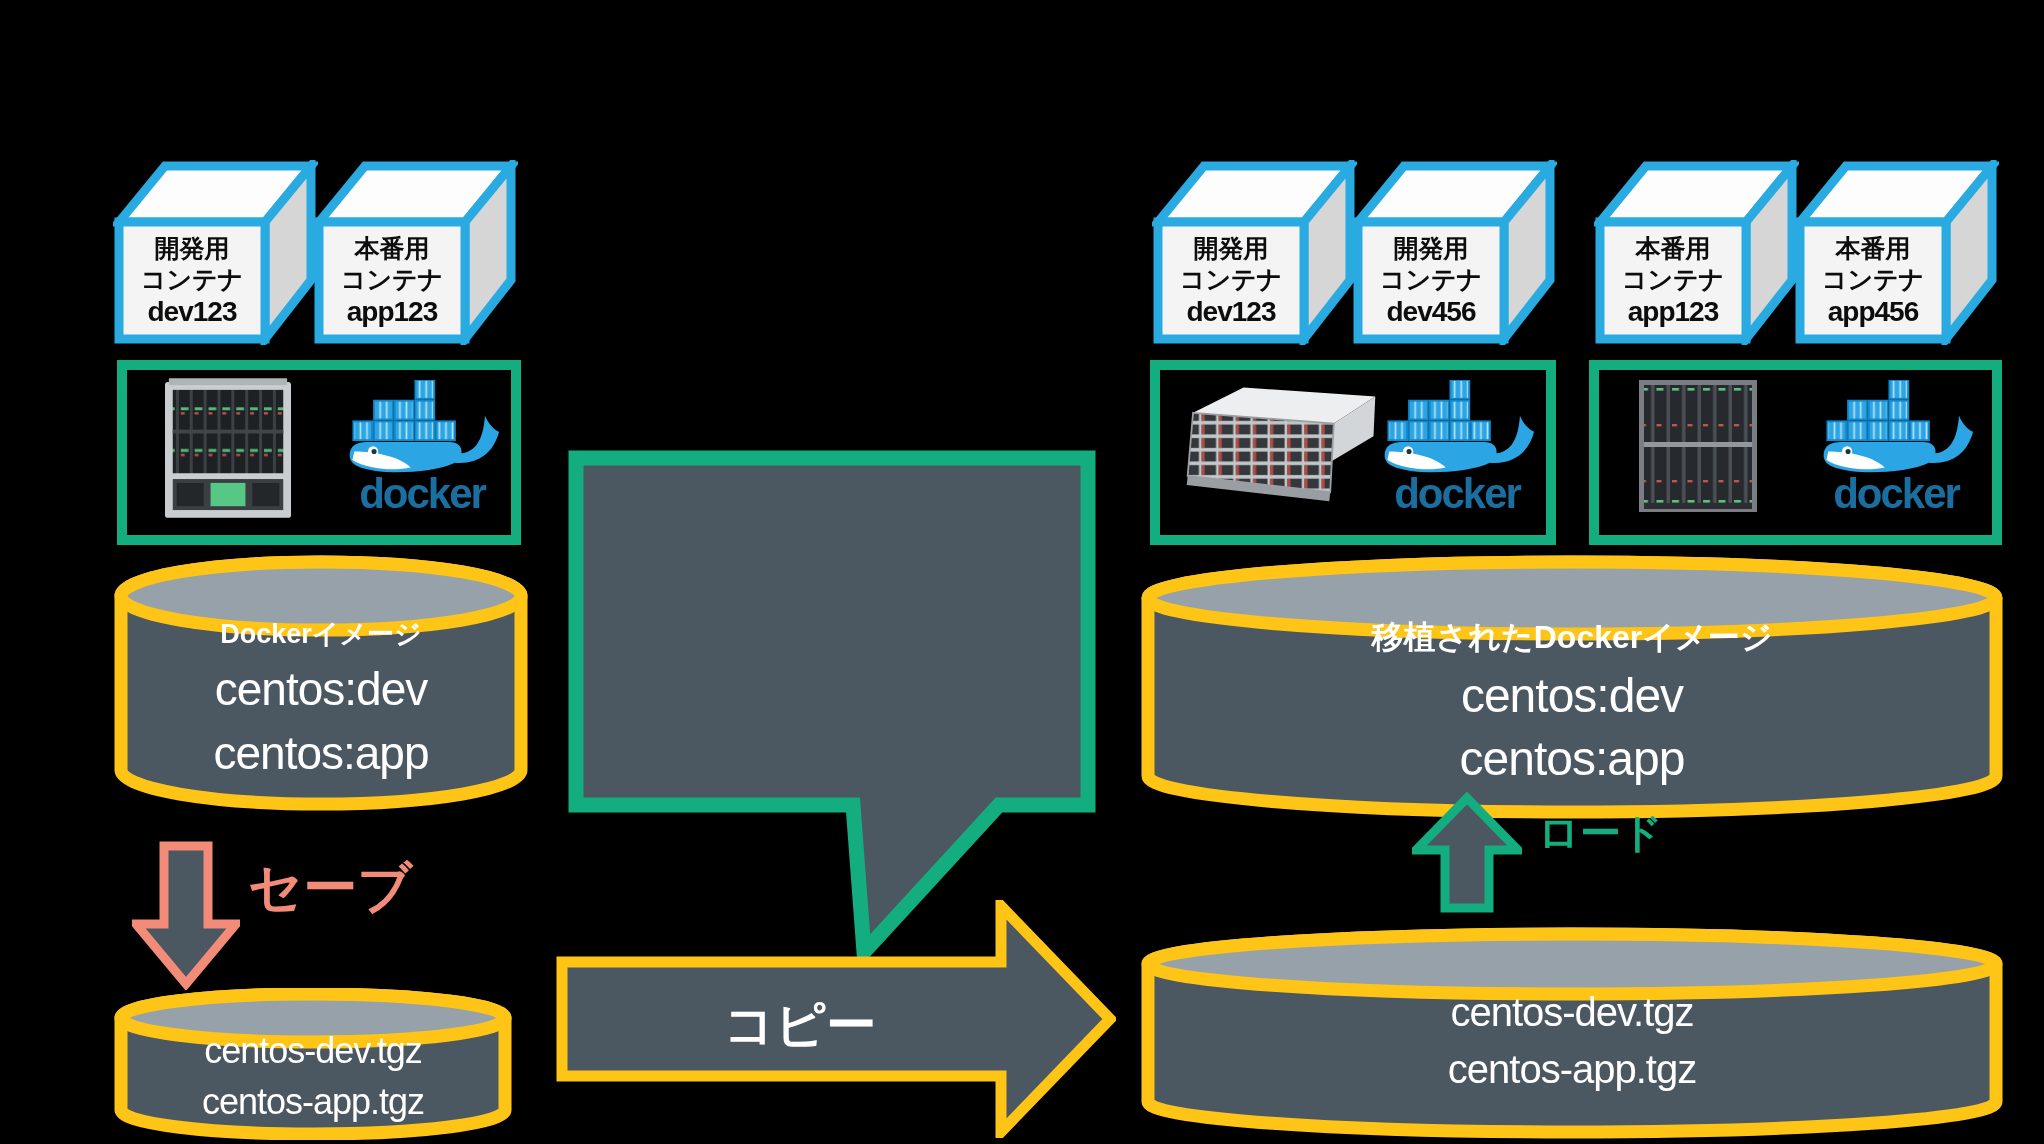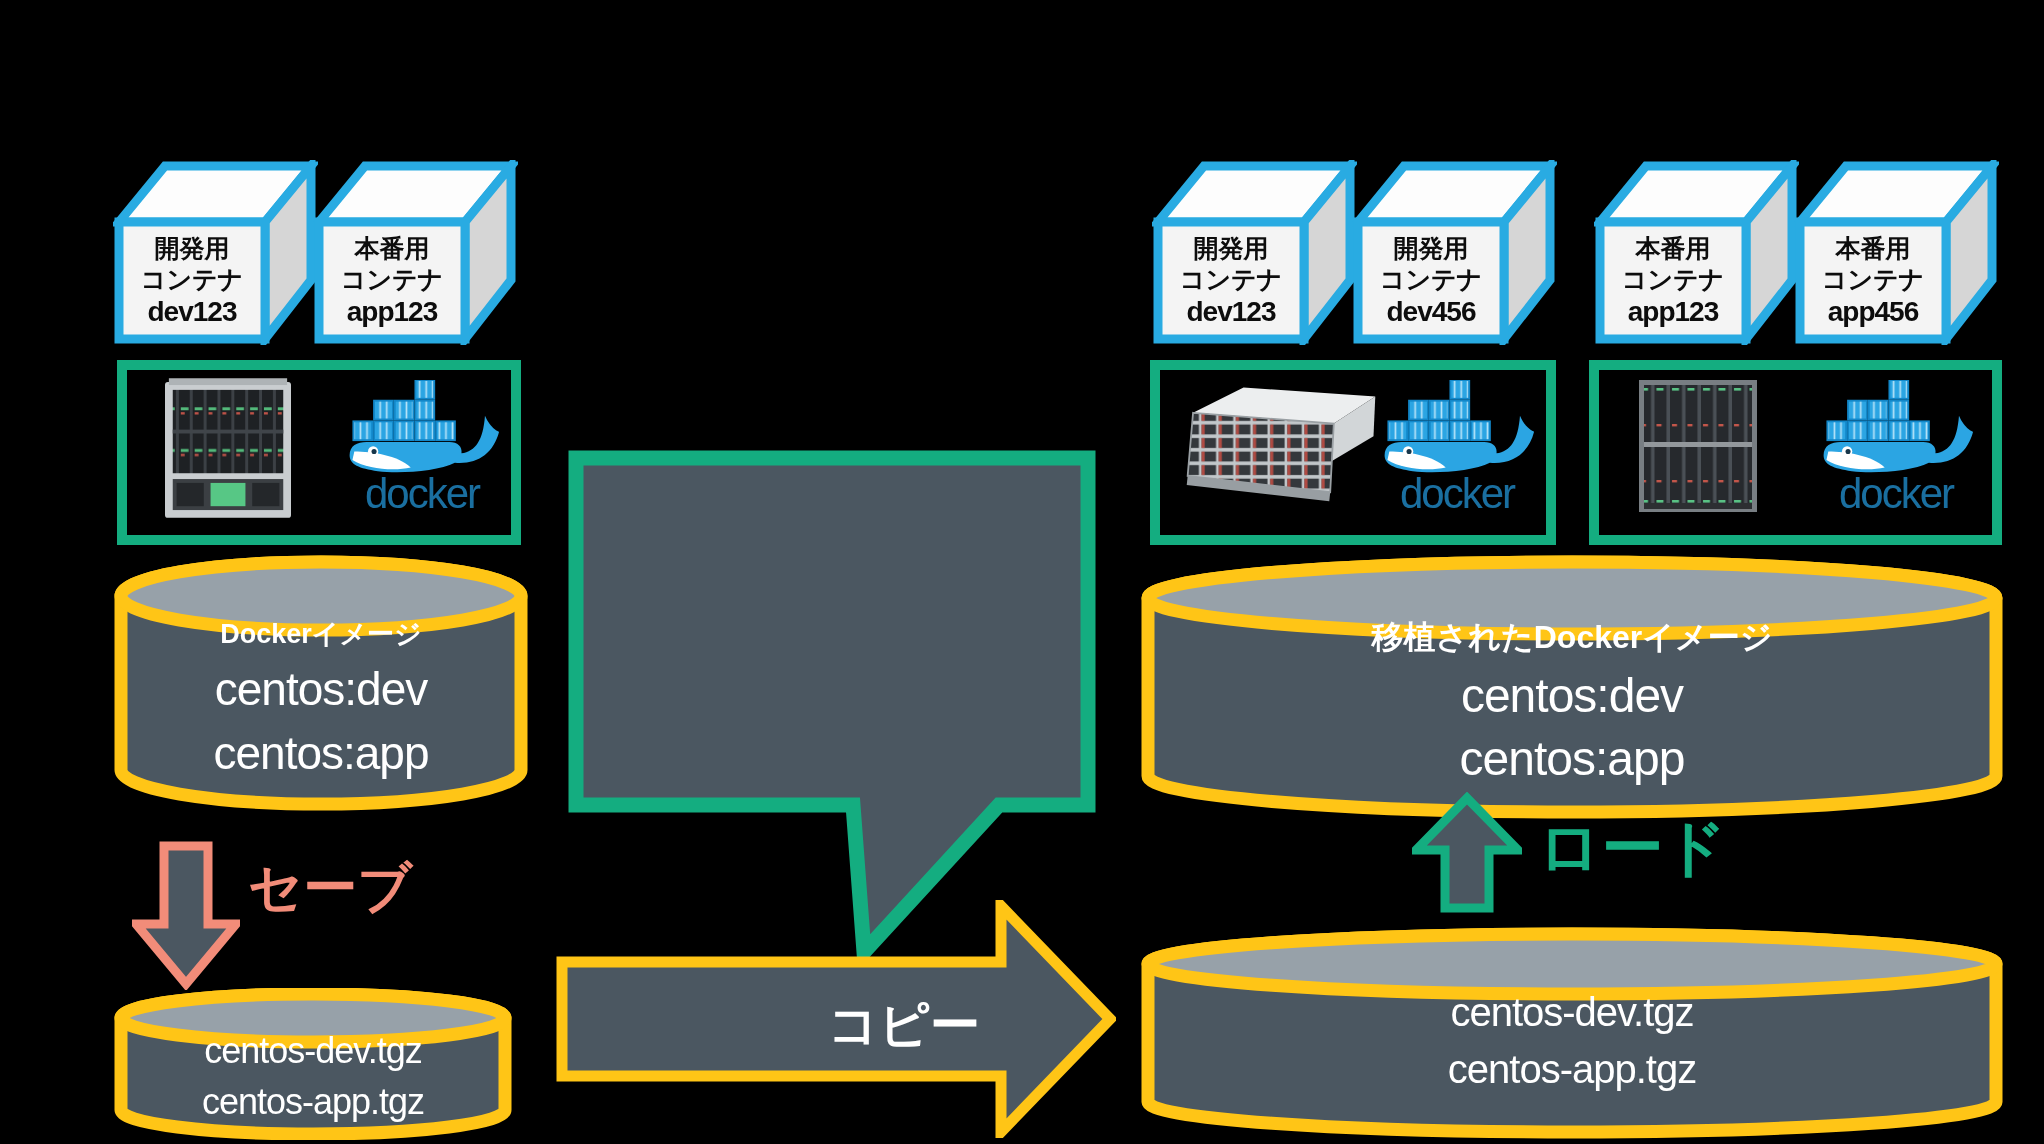--- a/index.html
+++ b/index.html
@@ -22,21 +22,21 @@
   .iso-label{position:absolute;left:6px;top:62px;width:146px;height:117px;display:flex;
     flex-direction:column;align-items:center;justify-content:center;gap:1px;
     color:var(--textDark);font-weight:700;font-size:25px;line-height:1.2;text-align:center}
   .iso-label .cid{font-size:28px;letter-spacing:-1px}
 
   
   .host{position:absolute;border:10px solid var(--green);background:transparent}
 
   
   .docker-logo{position:absolute;display:flex;flex-direction:column;align-items:center}
-  .docker-word{font-weight:400;font-size:42px;line-height:44px;color:var(--dockerDark);
+  .docker-word{font-weight:700;font-size:42px;line-height:44px;color:var(--dockerDark);
     letter-spacing:-2px;margin-top:-2px}
 
   
   .cyl{position:absolute}
   .cyl>svg{position:absolute;inset:0;width:100%;height:100%}
   .cyl-body{fill:var(--slate);stroke:var(--yellow);stroke-width:13}
   .cyl-ellipse{fill:var(--cylinderTop);stroke:var(--yellow);stroke-width:13}
   .cyl-text{position:absolute;inset:0;display:flex;flex-direction:column;align-items:center;
     color:var(--white);text-align:center}
   .cyl-title{font-weight:600}
@@ -44,22 +44,22 @@
 
   
   .arrow{position:absolute}
   .arrow>svg{position:absolute;inset:0;width:100%;height:100%}
   .arrow-shape{fill:var(--slate);stroke-linejoin:miter}
   .st-salmon{stroke:var(--salmon);stroke-width:9}
   .st-green{stroke:var(--green);stroke-width:9}
   .st-yellow{stroke:var(--yellow);stroke-width:11}
   .side-label{position:absolute;font-weight:800}
   .save-label{color:var(--salmon);font-size:54px}
-  .load-label{color:var(--green);font-size:62px}
-  .copy-label{position:absolute;color:var(--white);font-weight:700;font-size:50px;text-align:right}
+  .load-label{color:var(--green);font-size:41px}
+  .copy-label{position:absolute;color:var(--white);font-weight:700;font-size:50px;text-align:center}
 
   
   .bubble{position:absolute}
   .bubble>svg{position:absolute;inset:0;width:100%;height:100%}
   .bubble-shape{fill:var(--slate);stroke:var(--green);stroke-width:15;stroke-linejoin:miter}
   .bubble-text{position:absolute;left:0;top:44px;width:100%;display:flex;flex-direction:column;
     align-items:center;gap:6px;color:var(--white);font-weight:700;font-size:95px;line-height:1.28}
 
   .server{position:absolute}
   .defs-holder{position:absolute;width:0;height:0}

